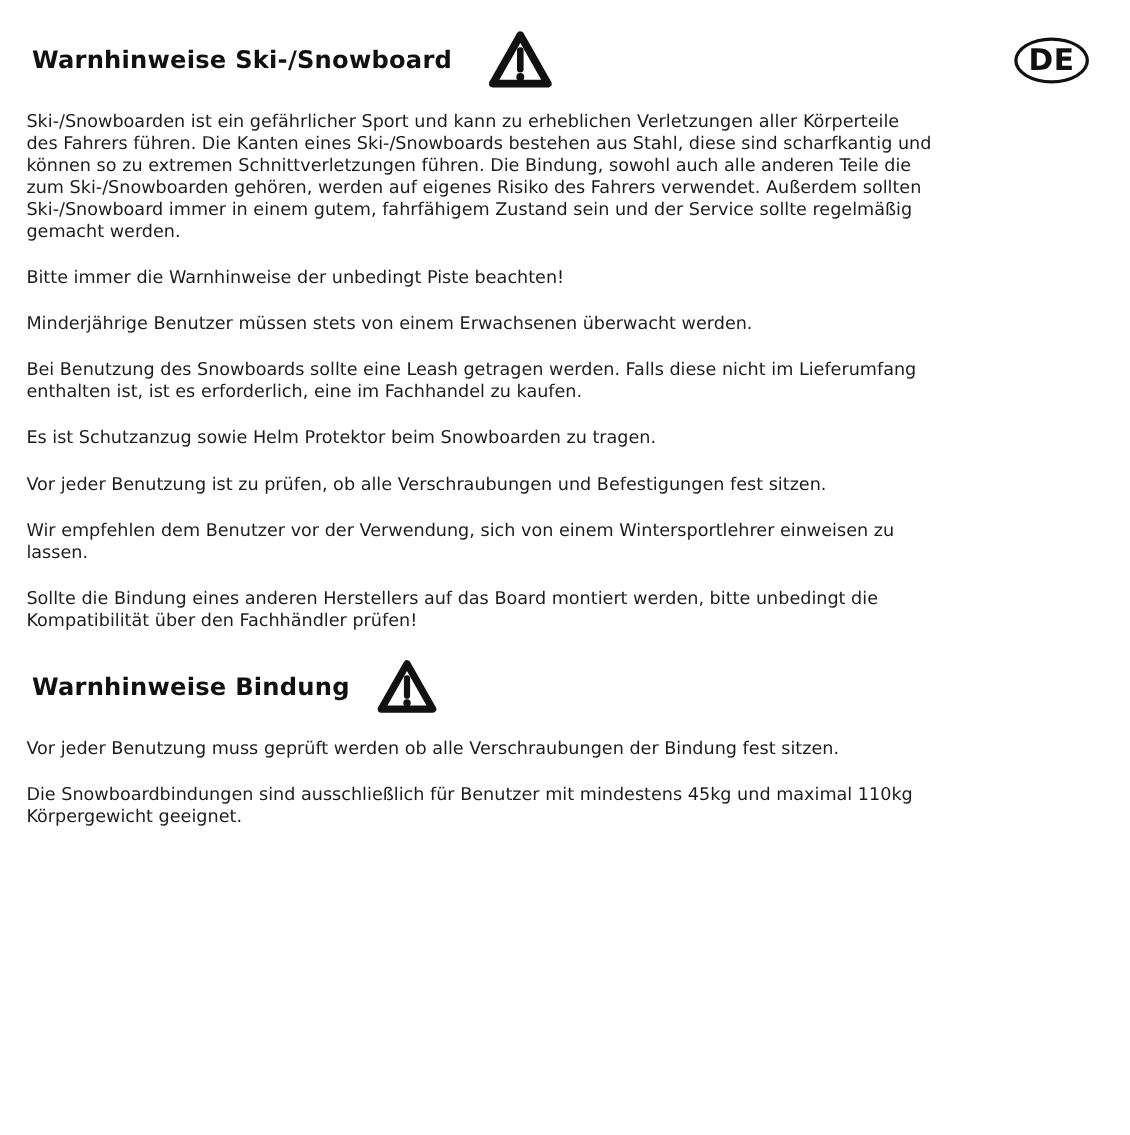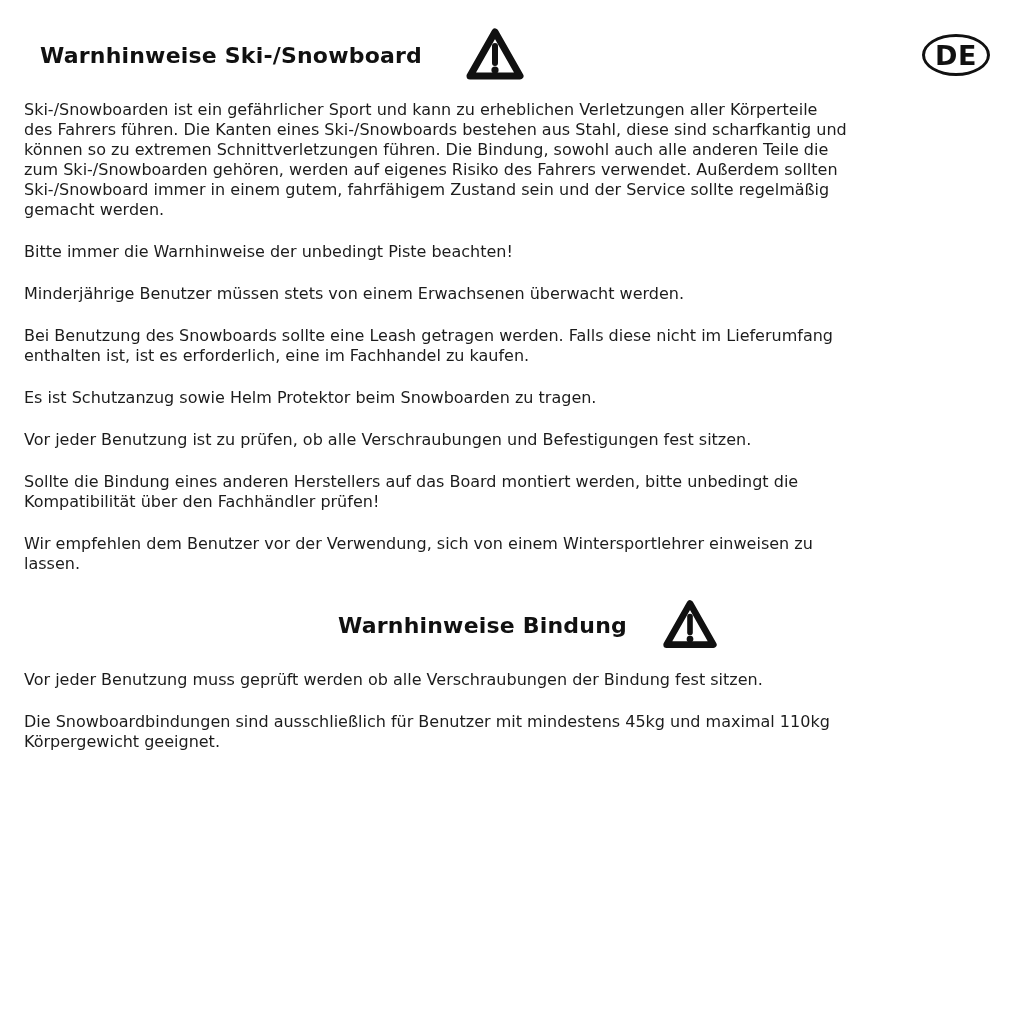--- a/index.html
+++ b/index.html
@@ -21,31 +21,31 @@
   .heading-row {
     display: flex;
     align-items: center;
     height: 58px;
     margin: 0 0 16px 0;
   }
   .heading-row h1,
   .heading-row h2 {
     font-size: 22px;
     font-weight: bold;
-    margin: 16px;
+    margin: 5px;
     letter-spacing: 0.2px;
     color: #111111;
     white-space: nowrap;
   }
   .tri {
     display: inline-flex;
     margin-left: 26px;
     flex: 0 0 auto;
   }
-  .h2row { margin-top: 10px; justify-content: center; }
+  .h2row { margin-top: 10px; }
   .h2row .tri { margin-left: 18px; }
   .de-badge {
     margin-left: auto;
     margin-right: 27px;
     width: 62px;
     height: 36px;
     border: 3px solid #111111;
     border-radius: 50%;
     display: flex;
     align-items: center;
@@ -86,24 +86,24 @@
 können so zu extremen Schnittverletzungen führen. Die Bindung, sowohl auch alle anderen Teile die
 zum Ski-/Snowboarden gehören, werden auf eigenes Risiko des Fahrers verwendet. Außerdem sollten
 Ski-/Snowboard immer in einem gutem, fahrfähigem Zustand sein und der Service sollte regelmäßig
 gemacht werden.</p>
   <p class="body-text">Bitte immer die Warnhinweise der unbedingt Piste beachten!</p>
   <p class="body-text">Minderjährige Benutzer müssen stets von einem Erwachsenen überwacht werden.</p>
   <p class="body-text">Bei Benutzung des Snowboards sollte eine Leash getragen werden. Falls diese nicht im Lieferumfang
 enthalten ist, ist es erforderlich, eine im Fachhandel zu kaufen.</p>
   <p class="body-text">Es ist Schutzanzug sowie Helm Protektor beim Snowboarden zu tragen.</p>
   <p class="body-text">Vor jeder Benutzung ist zu prüfen, ob alle Verschraubungen und Befestigungen fest sitzen.</p>
+  <p class="body-text">Wir empfehlen dem Benutzer vor der Verwendung, sich von einem Wintersportlehrer einweisen zu
+lassen.</p>
   <p class="body-text">Sollte die Bindung eines anderen Herstellers auf das Board montiert werden, bitte unbedingt die
 Kompatibilität über den Fachhändler prüfen!</p>
-  <p class="body-text">Wir empfehlen dem Benutzer vor der Verwendung, sich von einem Wintersportlehrer einweisen zu
-lassen.</p>
 
   <div class="heading-row h2row">
     <h2>Warnhinweise Bindung</h2>
     <span class="tri">
       <svg width="58" height="58" viewBox="0 0 62 58" aria-hidden="true">
         <path d="M31 6 L56 50 L6 50 Z" fill="none" stroke="#111111" stroke-width="7" stroke-linejoin="round"></path>
         <path d="M31 20 L31 37" stroke="#111111" stroke-width="6" stroke-linecap="round"></path>
         <circle cx="31" cy="44" r="3.6" fill="#111111"></circle>
       </svg>
     </span>

